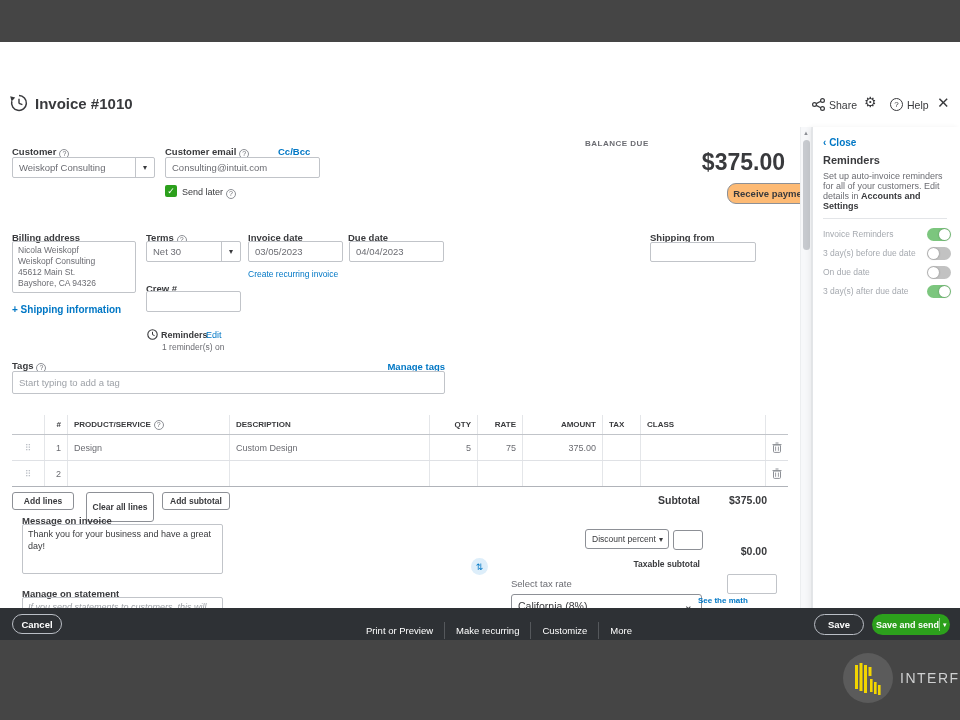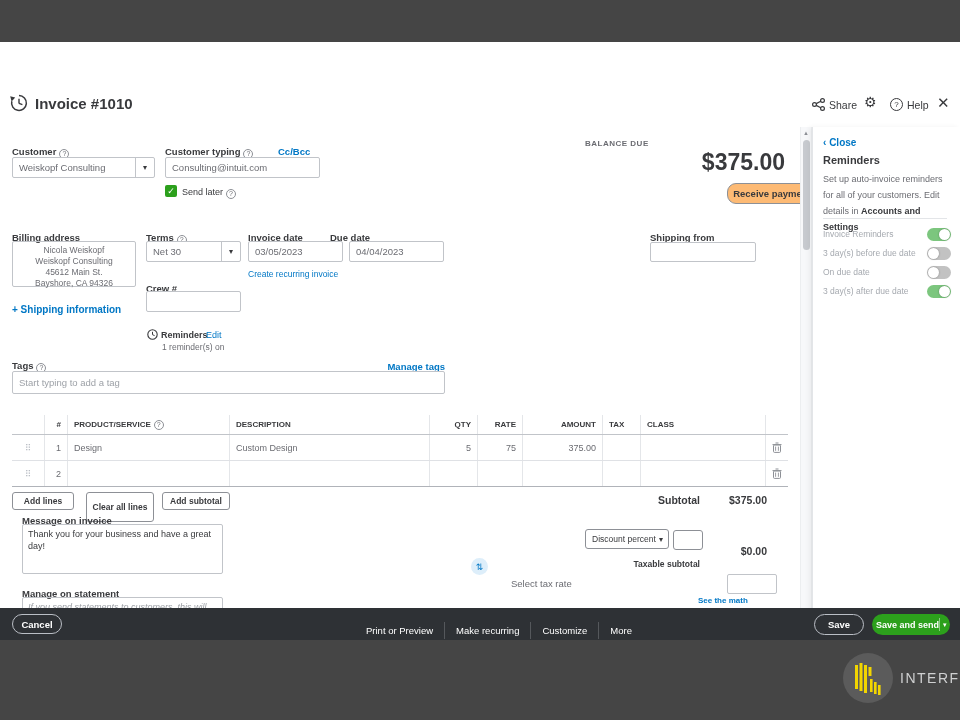--- a/index.html
+++ b/index.html
@@ -81,52 +81,52 @@
     <div class="abs" style="left:864px;top:52px;font-size:14px;color:#393A3D;">⚙</div>
     <div class="abs" style="left:890px;top:56px;width:13px;height:13px;border:1.2px solid #393A3D;border-radius:50%;display:flex;align-items:center;justify-content:center;font-size:8px;color:#393A3D;">?</div>
     <div class="abs" style="left:907px;top:57px;font-size:10.5px;color:#393A3D;">Help</div>
     <div class="abs" style="left:937px;top:52px;font-size:15px;color:#393A3D;">✕</div>
 
     <div class="abs lbl" style="left:12px;top:104px;"><span>Customer</span><span class="qmark">?</span></div>
     <div class="abs selbox" style="left:12px;top:115px;width:143px;height:21px;">
       <span class="txt">Weiskopf Consulting</span>
       <span class="arr">▾</span>
     </div>
-    <div class="abs lbl" style="left:165px;top:104px;"><span>Customer typing</span><span class="qmark">?</span></div>
+    <div class="abs lbl" style="left:165px;top:104px;"><span>Customer email</span><span class="qmark">?</span></div>
     <div class="abs blink" style="left:278px;top:104px;font-size:9.5px;">Cc/Bcc</div>
     <div class="abs" style="left:165px;top:115px;width:155px;height:21px;">
       <input class="fld" value="Consulting@intuit.com" style="">
     </div>
     <div class="abs chk" style="left:165px;top:143px;">✓</div>
     <div class="abs" style="left:182px;top:145px;font-size:9px;color:#393A3D;"><span>Send later</span><span class="qmark">?</span></div>
 
     <div class="abs" style="left:585px;top:97px;width:200px;text-align:left;font-size:8px;letter-spacing:0.5px;color:#6B6C72;font-weight:bold;">BALANCE DUE</div>
     <div class="abs" style="left:585px;top:107px;width:200px;text-align:right;font-size:23px;font-weight:bold;color:#393A3D;">$375.00</div>
     <div class="abs pillbtn" style="left:695px;top:141px;width:90px;height:21px;font-size:9.5px;">Receive payment</div>
 
     <div class="abs lbl" style="left:12px;top:190px;">Billing address</div>
-    <div class="abs" style="left:12px;top:199px;width:124px;height:46px;border:1px solid #c1c4c9;border-radius:2px;padding:3px 5px;font-size:8.5px;line-height:11px;color:#6B6C72;white-space:pre-line;text-align:center;">Nicola Weiskopf
+    <div class="abs" style="left:12px;top:199px;width:124px;height:52px;border:1px solid #c1c4c9;border-radius:2px;padding:3px 5px;font-size:8.5px;line-height:11px;color:#6B6C72;white-space:pre-line;">Nicola Weiskopf
 Weiskopf Consulting
 45612 Main St.
 Bayshore, CA  94326</div>
     <div class="abs blink" style="left:12px;top:262px;font-size:10px;">+ Shipping information</div>
 
     <div class="abs lbl" style="left:146px;top:190px;"><span>Terms</span><span class="qmark">?</span></div>
     <div class="abs selbox" style="left:146px;top:199px;width:95px;height:21px;">
       <span class="txt">Net 30</span>
       <span class="arr">▾</span>
     </div>
 
     <div class="abs lbl" style="left:248px;top:190px;">Invoice date</div>
     <div class="abs" style="left:248px;top:199px;width:95px;height:21px;">
       <input class="fld" value="03/05/2023" style="">
     </div>
     <div class="abs link" style="left:248px;top:227px;font-size:8.5px;">Create recurring invoice</div>
 
-    <div class="abs lbl" style="left:330px;top:190px;text-align:center;">Due date</div>
+    <div class="abs lbl" style="left:348px;top:190px;text-align:center;">Due date</div>
     <div class="abs" style="left:349px;top:199px;width:95px;height:21px;">
       <input class="fld" value="04/04/2023" style="">
     </div>
 
     <div class="abs lbl" style="left:650px;top:190px;">Shipping from</div>
     <div class="abs" style="left:650px;top:199px;width:106px;height:20px;">
       <input class="fld" style="">
     </div>
 
     <div class="abs lbl" style="left:146px;top:241px;">Crew #</div>
@@ -225,35 +225,39 @@
     </div>
     <div class="abs" style="left:673px;top:487px;width:30px;height:20px;">
       <input class="fld" style="border-color: rgb(141, 144, 150); border-radius: 3px;">
     </div>
     <div class="abs" style="left:667px;top:503px;width:100px;text-align:right;font-size:10.5px;font-weight:bold;color:#393A3D;">$0.00</div>
     <div class="abs" style="left:600px;top:517px;width:100px;text-align:right;font-size:8.5px;font-weight:bold;color:#393A3D;">Taxable subtotal</div>
 
     <div class="abs" style="left:471px;top:516px;width:17px;height:17px;border-radius:50%;background:#ddeefa;display:flex;align-items:center;justify-content:center;font-size:9px;color:#0077C5;">⇅</div>
 
     <div class="abs" style="left:511px;top:536px;font-size:9.5px;color:#6B6C72;">Select tax rate</div>
+    <div class="abs selbox" style="left:511px;top:552px;width:191px;height:23px;border-color:#8d9096;border-radius:3px;">
+      <span class="txt" style="color:#393A3D;font-size:10.5px;">California (8%)</span>
+      <span style="padding-right:8px;font-size:11px;color:#393A3D;">⌄</span>
+    </div>
     <div class="abs" style="left:727px;top:531px;width:50px;height:20px;">
       <input class="fld" style="">
     </div>
     <div class="abs blink" style="left:698px;top:554px;font-size:8px;">See the math</div>
 
     <div id="scroll" class="abs">
       <div class="sarrow" style="top:3px;">▲</div>
       <div id="sthumb"></div>
 
     </div>
 
     <div id="panel" class="abs">
       <div class="abs blink" style="left:10px;top:10px;font-size:10px;"><span>‹</span> <span>Close</span></div>
       <div class="abs" style="left:10px;top:27px;font-size:11px;font-weight:bold;color:#393A3D;">Reminders</div>
-      <div class="abs" style="left:10px;top:44px;width:130px;font-size:9px;line-height:16px;color:#6B6C72;"><span>Set up auto-invoice reminders for all of your customers. Edit details in </span><span style="font-weight:bold;color:#393A3D;">Accounts and Settings</span></div>
+      <div class="abs" style="left:10px;top:44px;width:130px;font-size:9px;line-height:10px;color:#6B6C72;"><span>Set up auto-invoice reminders for all of your customers. Edit details in </span><span style="font-weight:bold;color:#393A3D;">Accounts and Settings</span></div>
       <div class="abs" style="left:10px;top:91px;width:124px;height:1px;background:#e3e5e8;"></div>
       <div class="togrow" style="top:100px;">
         <span class="toglbl">Invoice Reminders</span>
         <span class="toggle on">
             <span class="knob"></span>
           </span>
       </div>
       <div class="togrow" style="top:119px;">
         <span class="toglbl">3 day(s) before due date</span>
         <span class="toggle">

